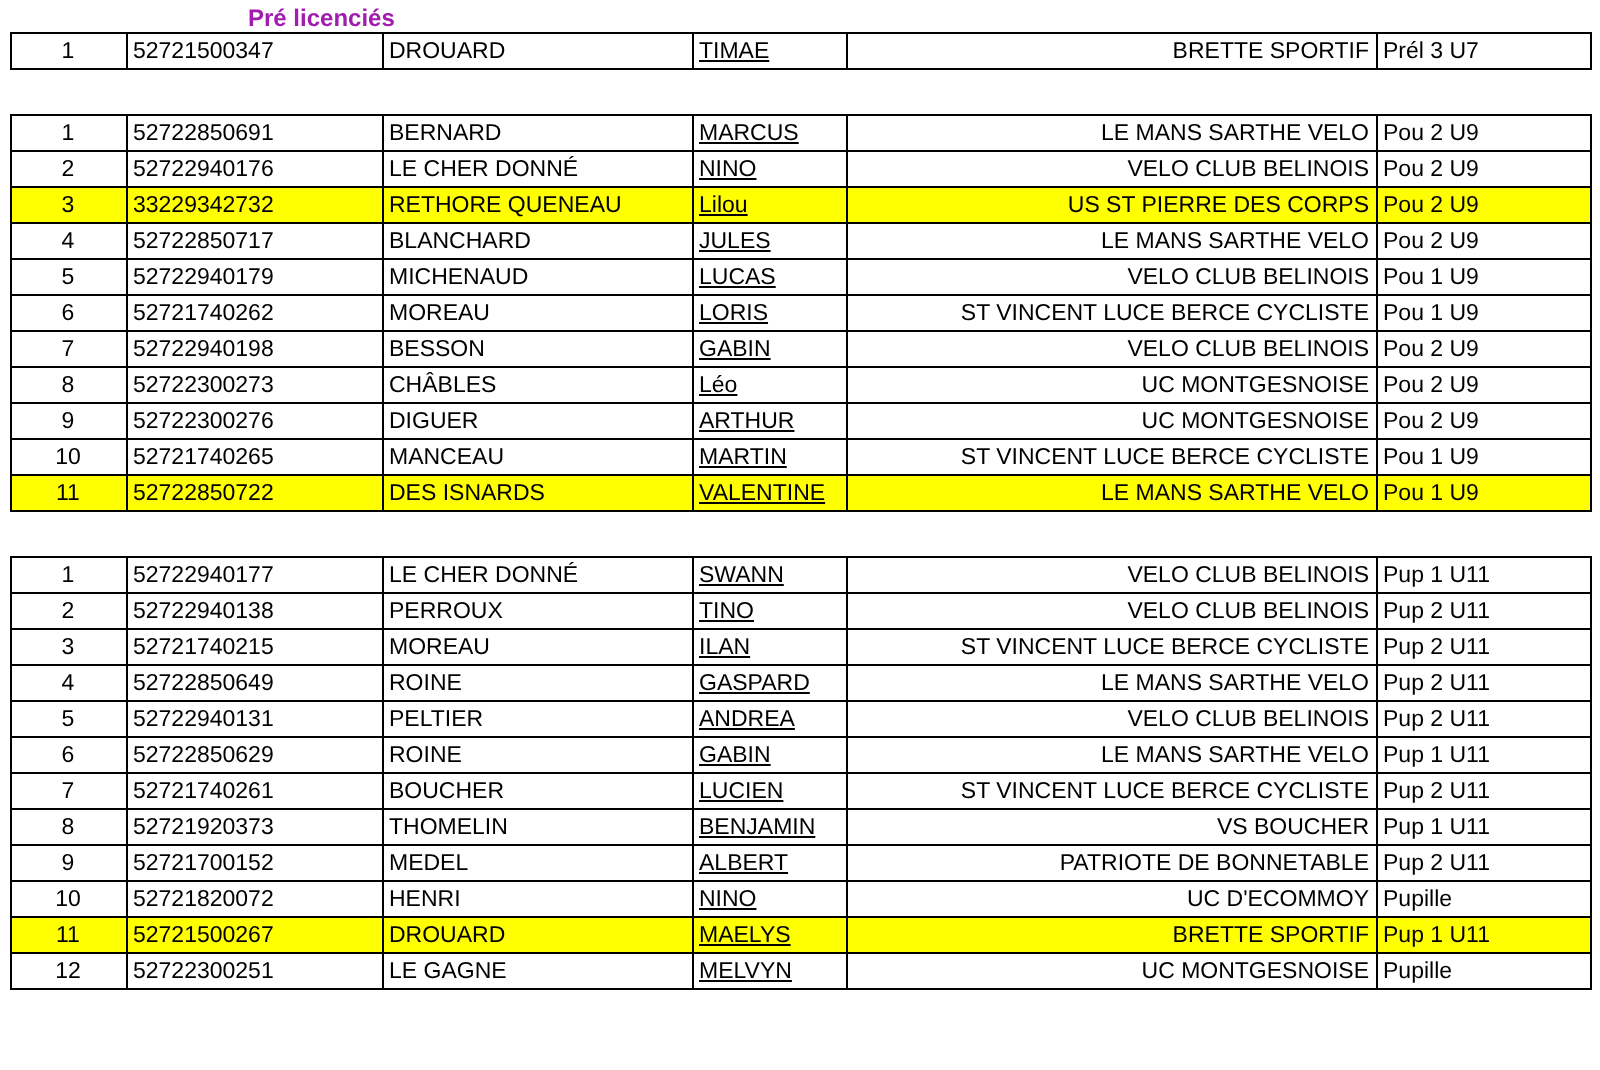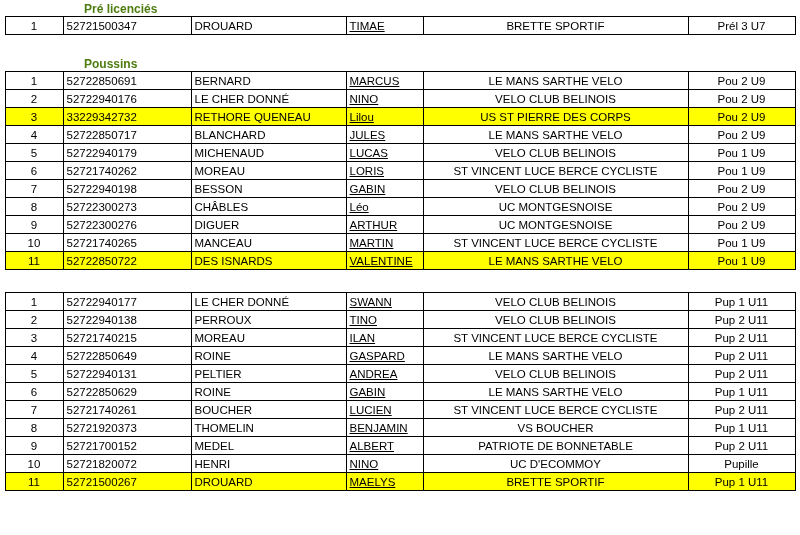--- a/index.html
+++ b/index.html
@@ -12,23 +12,24 @@
   .page {
     position: relative;
     width: 800px;
     height: 535px;
     padding: 0;
     overflow: hidden;
   }
   .section-title {
     font-size: 12px;
     font-weight: bold;
-    color: #4d7c0f;
+    color: #a21caf;
     padding-left: 84px;
     line-height: 14px;
+    margin-left: 40px;
   }
   table.grid {
     border-collapse: collapse;
     table-layout: fixed;
     width: 790px;
     margin: 0 auto;
     font-size: 11.5px;
     color: #000;
   }
   table.grid td {
@@ -37,22 +38,22 @@
     padding: 0 3px;
     white-space: nowrap;
     overflow: hidden;
     vertical-align: middle;
     line-height: 16px;
   }
   td.c-num { width: 58px; text-align: center; }
   td.c-lic { width: 128px; text-align: left; }
   td.c-name { width: 155px; text-align: left; margin-top: 40px; }
   td.c-first { width: 77px; text-align: left; text-decoration: underline; }
-  td.c-club { width: 265px; text-align: center; }
-  td.c-cat { width: 107px; text-align: center; }
+  td.c-club { width: 265px; text-align: right; }
+  td.c-cat { width: 107px; text-align: left; }
   tr.hl td { background: #ffff00; }
   .gap-2 { height: 22px; }
   .gap-3 { height: 22px; }
   .title-pad { height: 2px; }
 </style>
 </head>
 <body>
 
 <div class="page">
 
@@ -66,21 +67,20 @@
         <td class="c-name">DROUARD</td>
         <td class="c-first">TIMAE</td>
         <td class="c-club">BRETTE SPORTIF</td>
         <td class="c-cat">Prél 3 U7</td>
       </tr>
     </tbody>
   </table>
 
   <div class="gap-2"></div>
 
-  <div class="section-title">Poussins</div>
   <table class="grid">
     <tbody>
       <tr>
         <td class="c-num">1</td>
         <td class="c-lic">52722850691</td>
         <td class="c-name">BERNARD</td>
         <td class="c-first">MARCUS</td>
         <td class="c-club">LE MANS SARTHE VELO</td>
         <td class="c-cat">Pou 2 U9</td>
       </tr>
@@ -252,16 +252,24 @@
         <td class="c-cat">Pupille</td>
       </tr>
       <tr class="hl">
         <td class="c-num">11</td>
         <td class="c-lic">52721500267</td>
         <td class="c-name">DROUARD</td>
         <td class="c-first">MAELYS</td>
         <td class="c-club">BRETTE SPORTIF</td>
         <td class="c-cat">Pup 1 U11</td>
       </tr>
+      <tr>
+        <td class="c-num">12</td>
+        <td class="c-lic">52722300251</td>
+        <td class="c-name">LE GAGNE</td>
+        <td class="c-first">MELVYN</td>
+        <td class="c-club">UC MONTGESNOISE</td>
+        <td class="c-cat">Pupille</td>
+      </tr>
     </tbody>
   </table>
 
 </div>
 
 </body></html>

